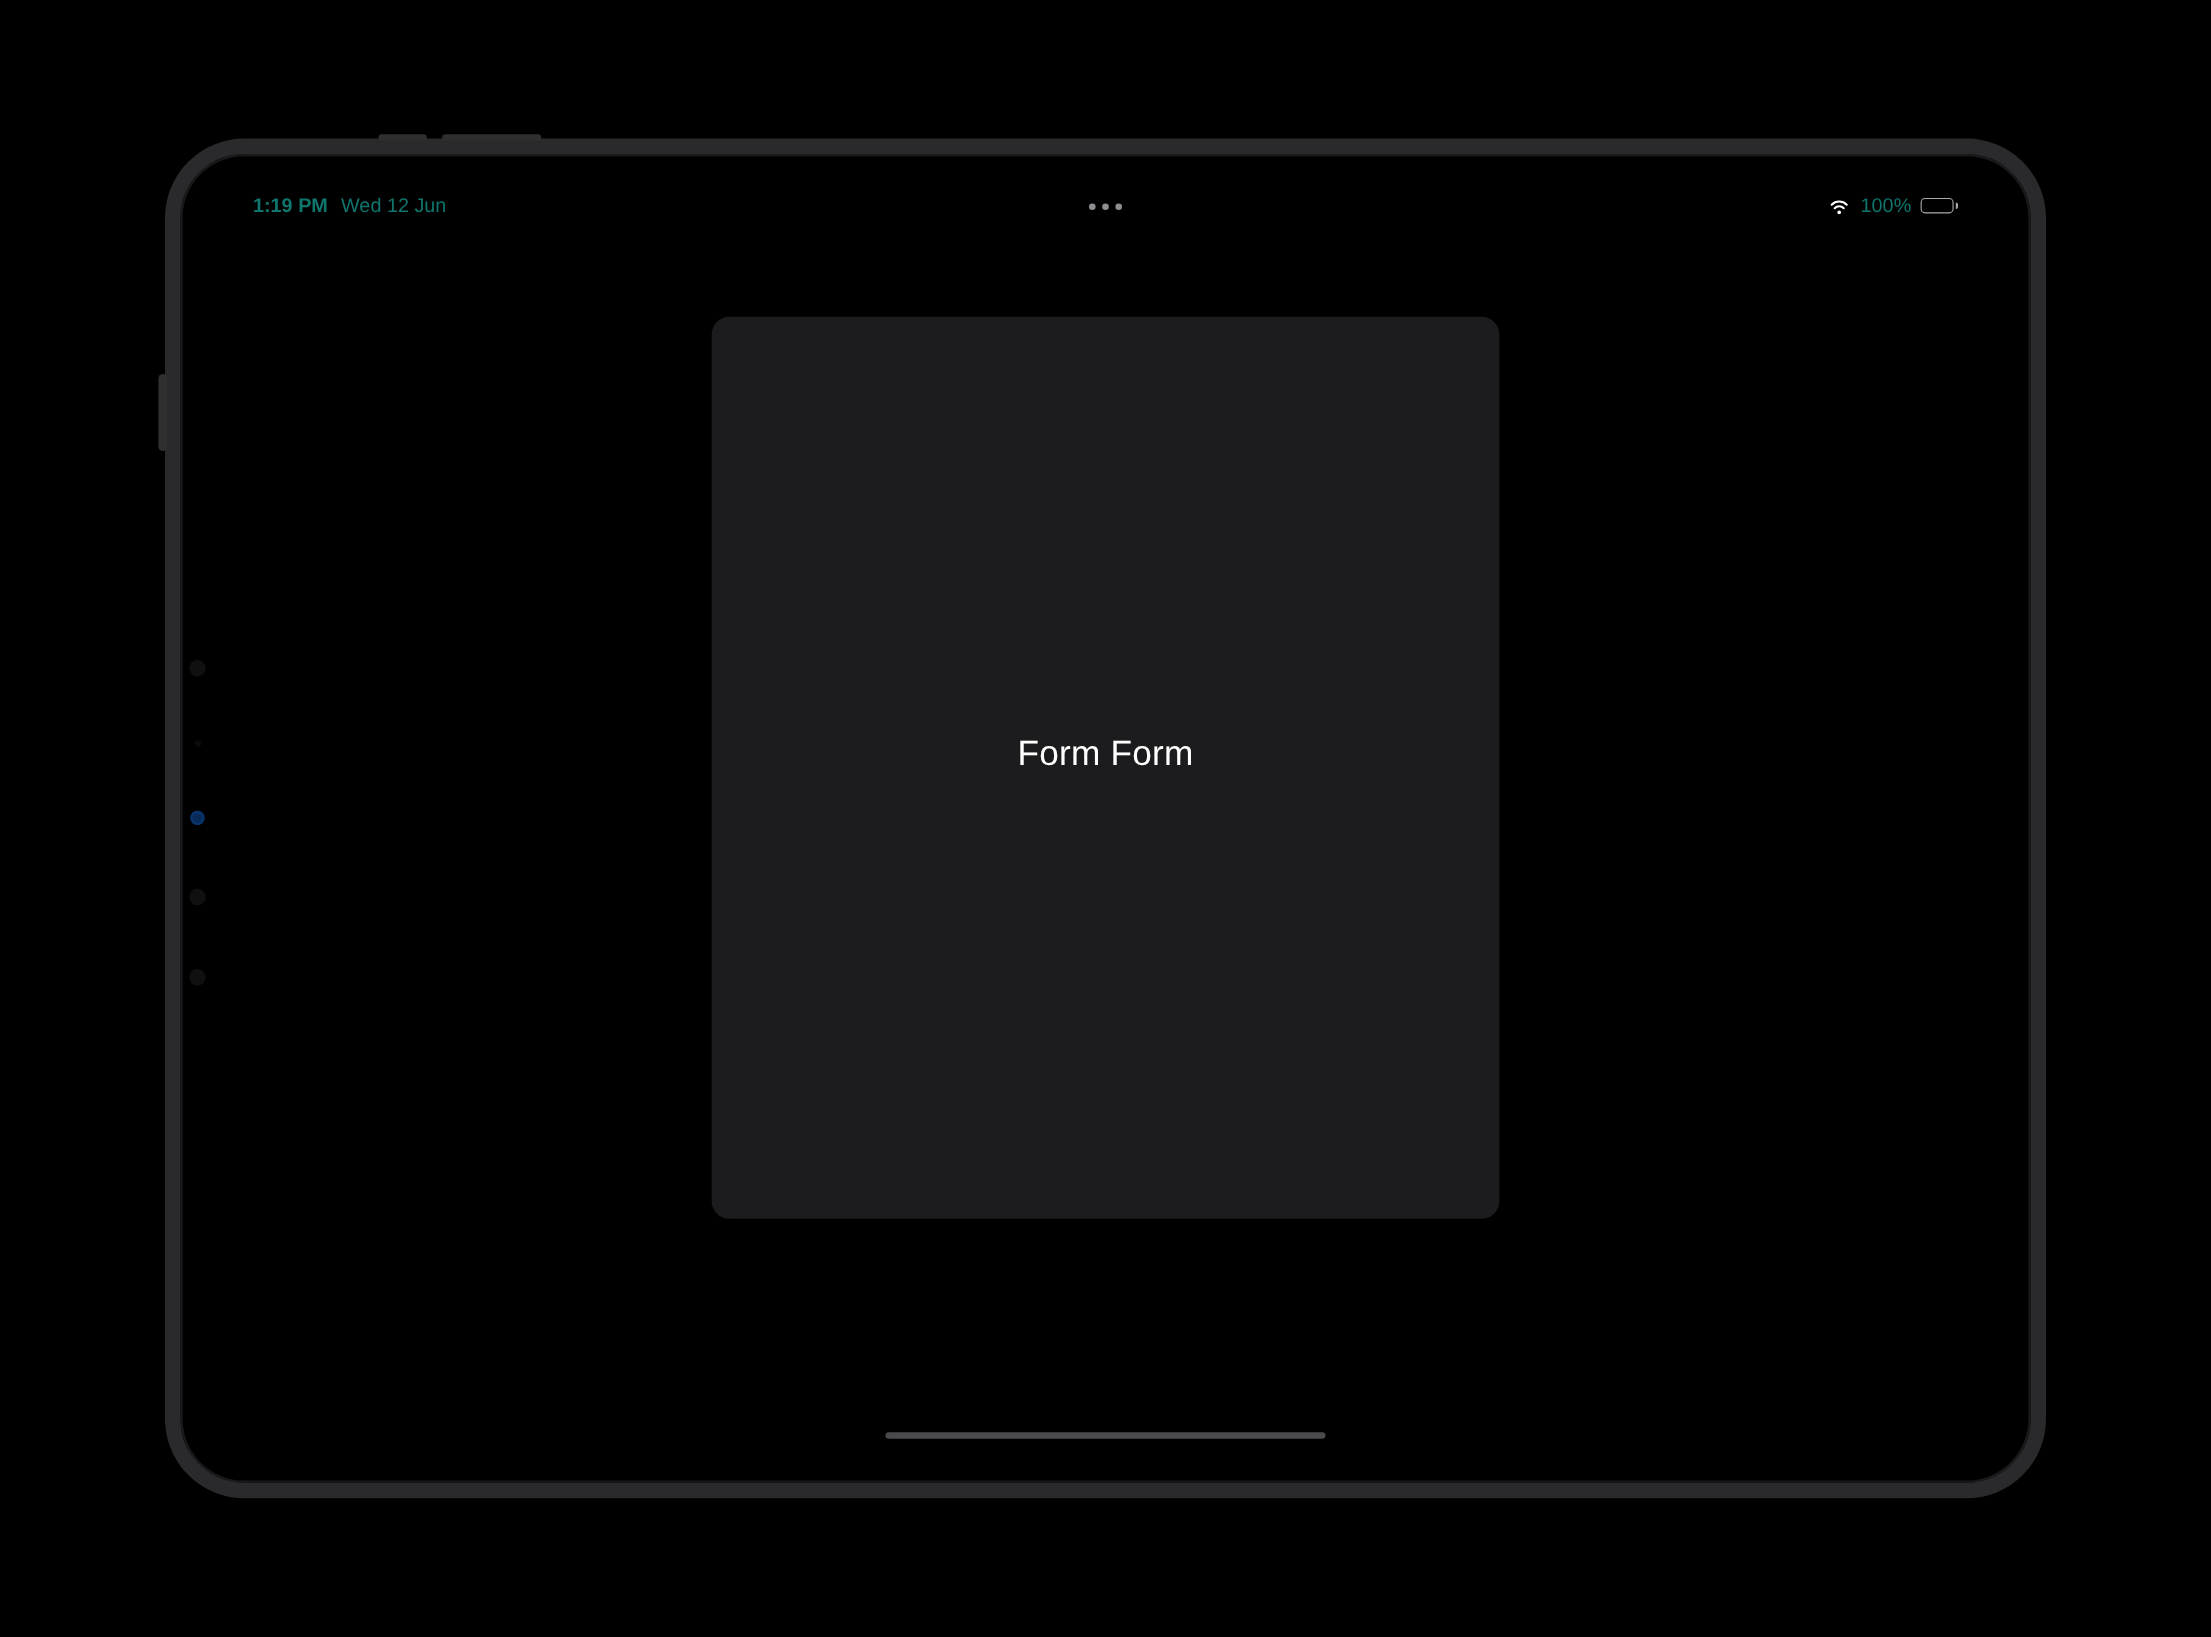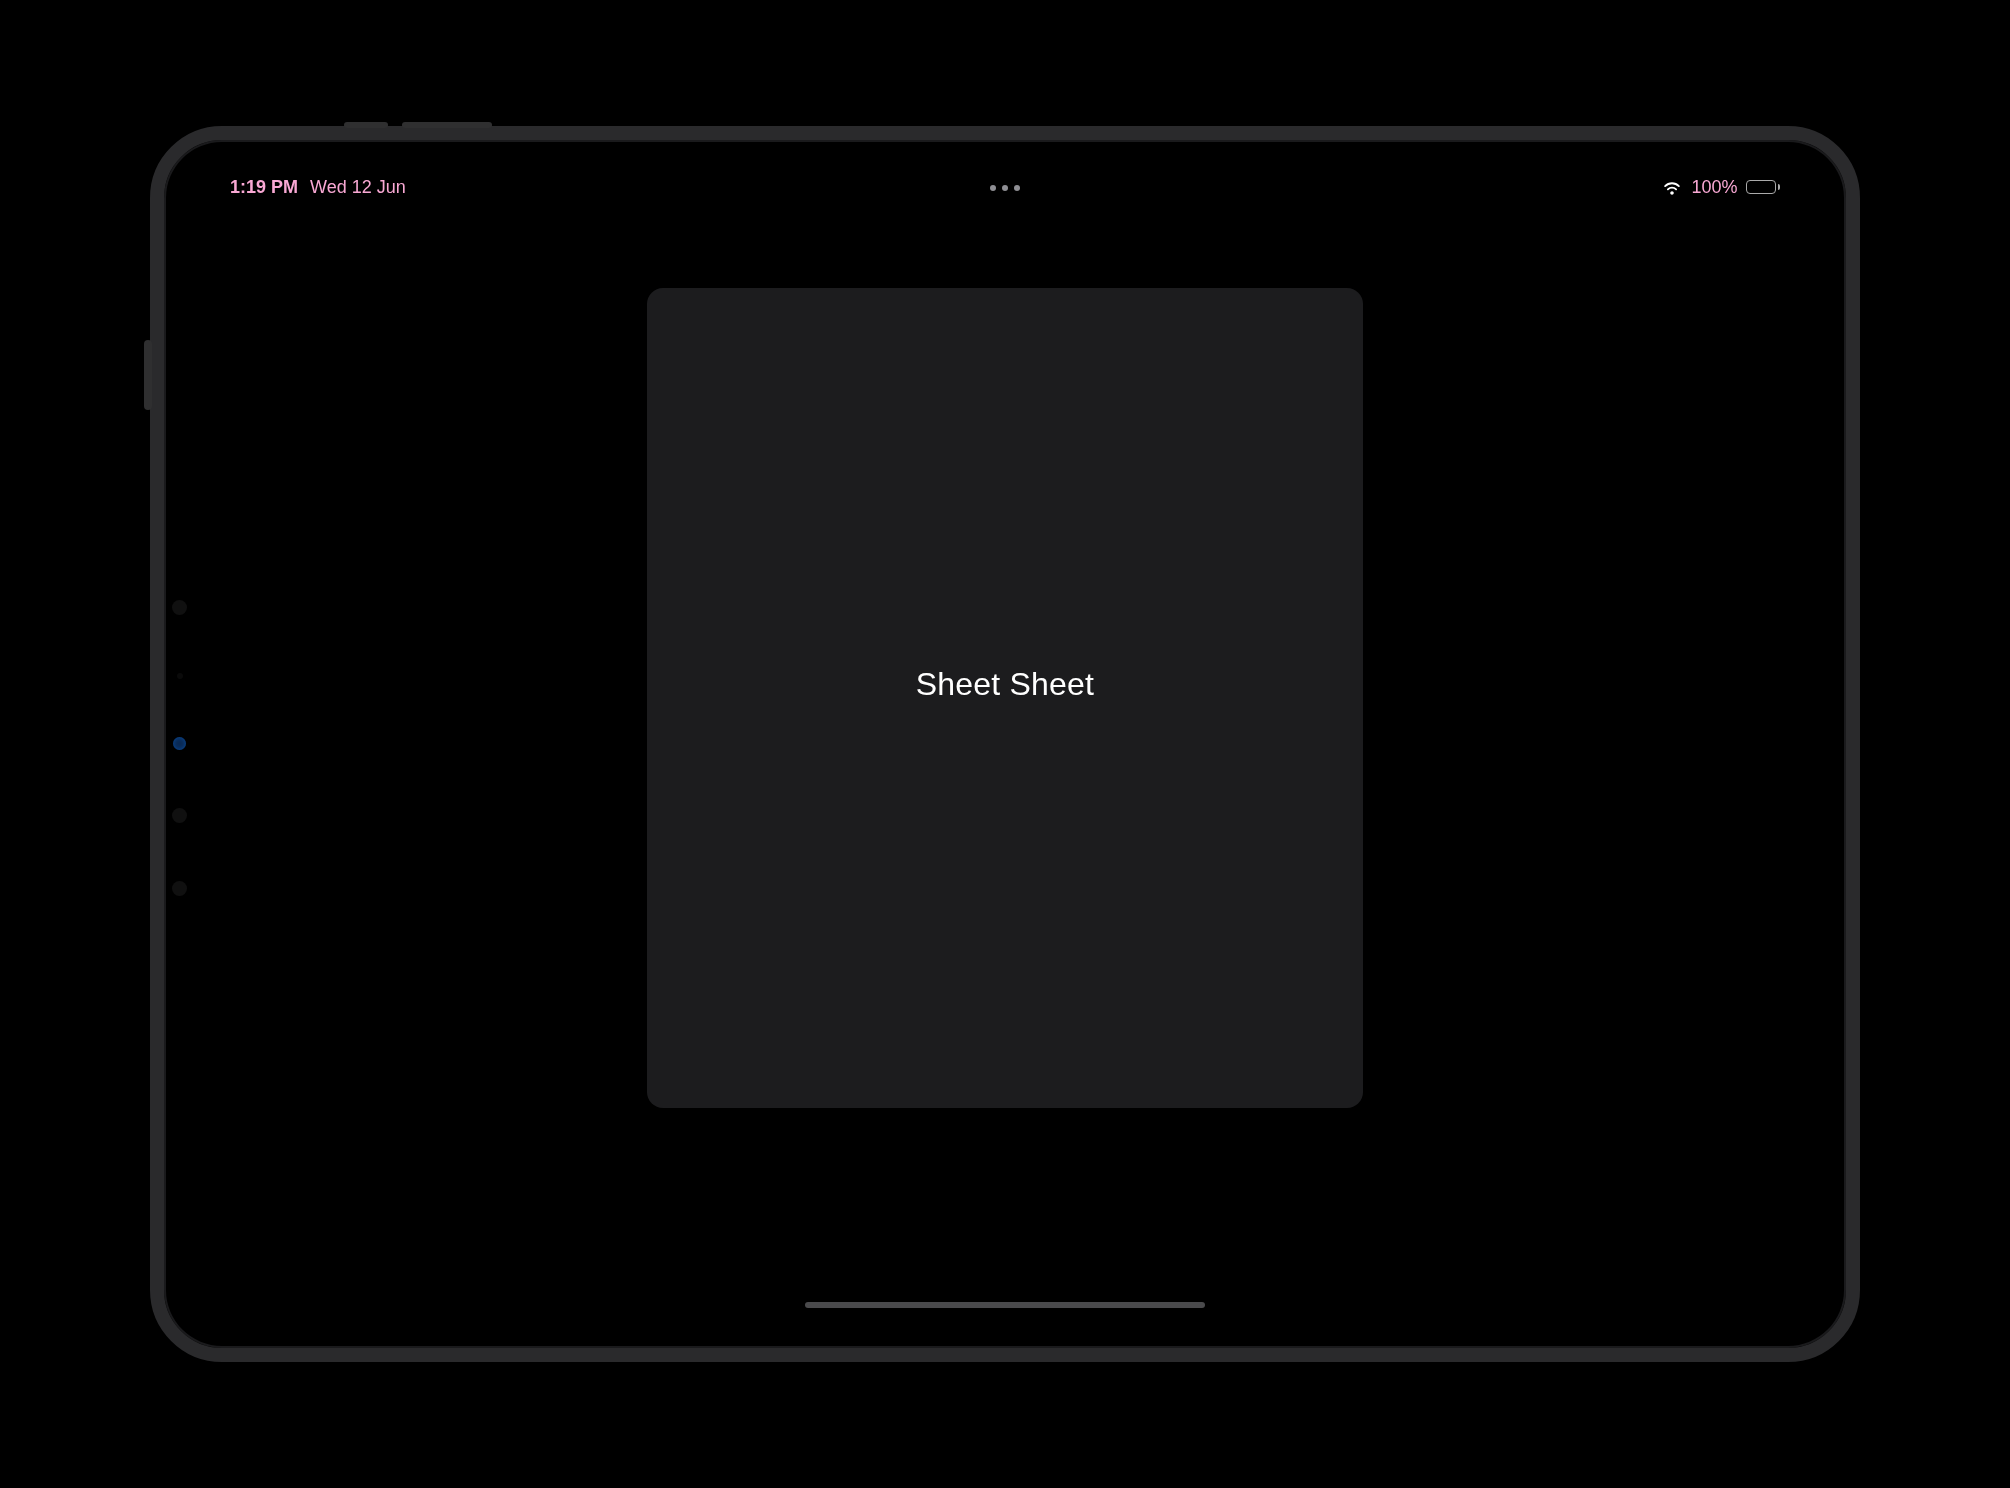--- a/index.html
+++ b/index.html
@@ -97,21 +97,21 @@
     .status-bar {
       position: absolute;
       top: 0;
       left: 0;
       right: 0;
       height: 38px;
       display: flex;
       align-items: center;
       justify-content: space-between;
       padding: 0 38px 0 38px;
-      color: #f9a8d4;
+      color: #0f766e;
       font-size: 18px;
       font-weight: 500;
     }
 
     .status-left {
       display: flex;
       align-items: baseline;
       gap: 12px;
     }
 
@@ -262,19 +262,19 @@
         <span class="battery-icon">
           <span class="battery-body">
             <span class="battery-fill" style="width:100%"></span>
           </span>
           <span class="battery-tip"></span>
         </span>
       </div>
     </div>
 
     <div class="form-sheet">
-      <span class="form-sheet-title">Sheet Sheet</span>
+      <span class="form-sheet-title">Form Form</span>
     </div>
 
     <div class="home-indicator"></div>
 
   </div>
 </div>
 
 </body></html>

